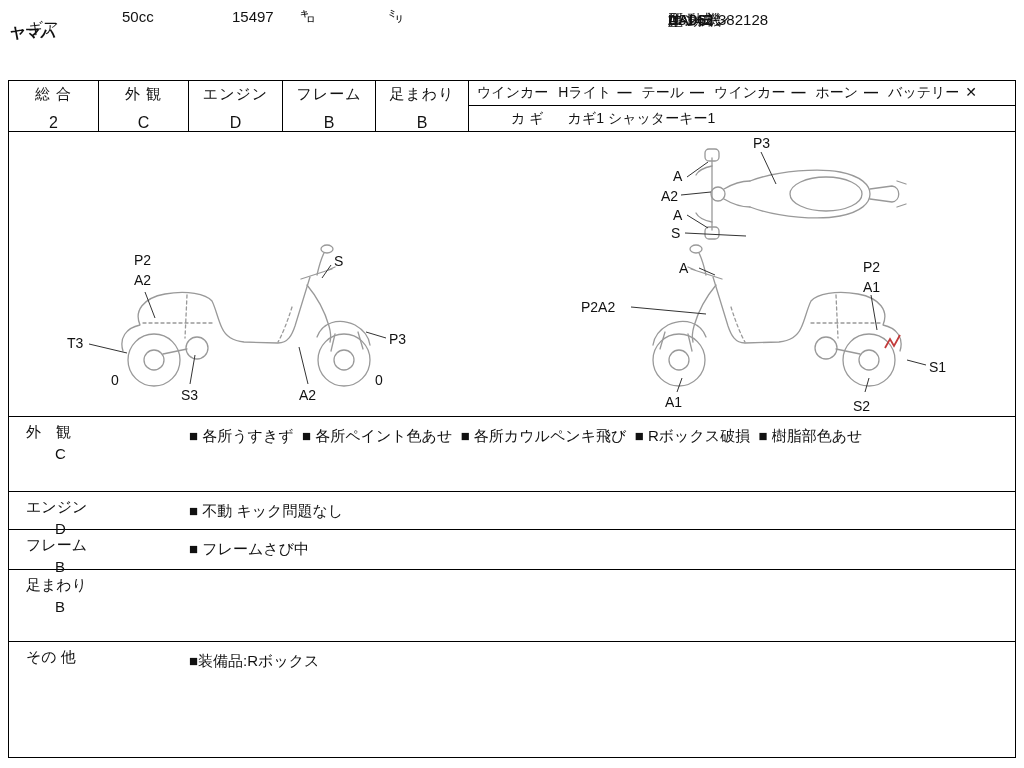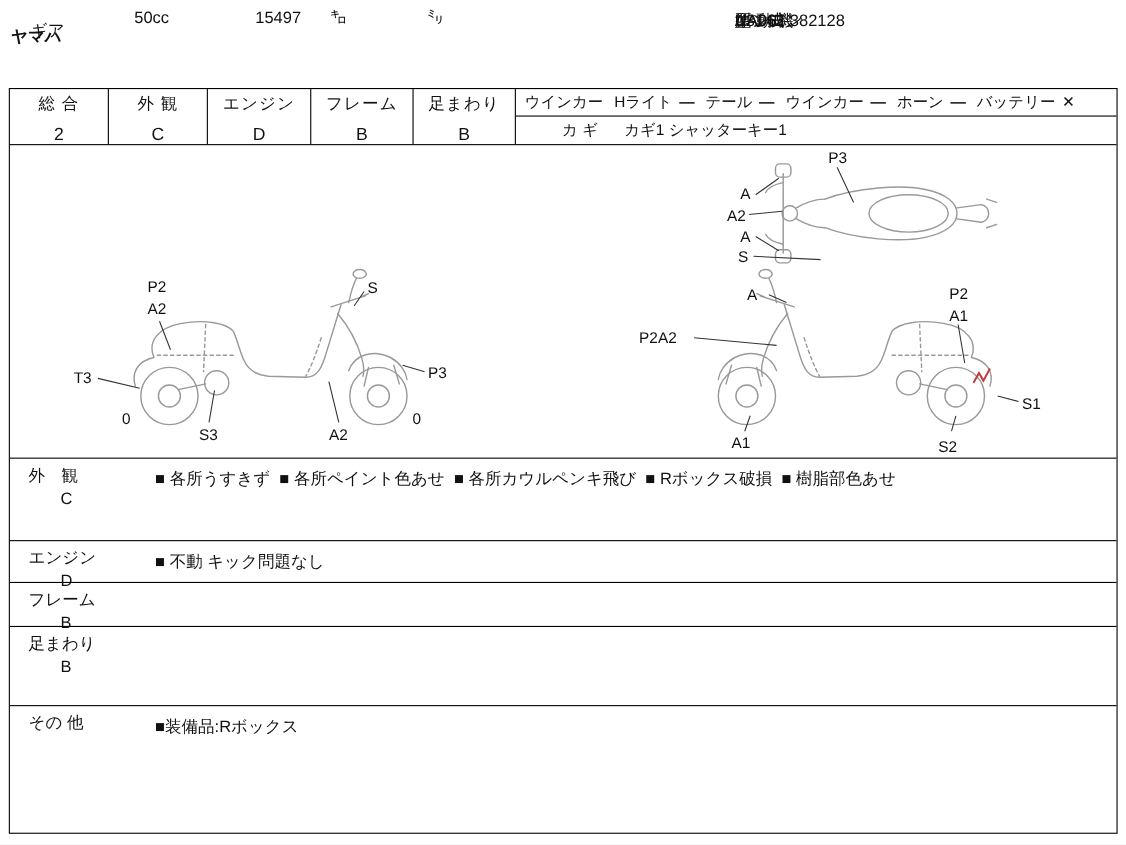--- a/index.html
+++ b/index.html
@@ -45,21 +45,21 @@
   .sc { fill:none; stroke:#999; stroke-width:1.3; stroke-linecap:round; stroke-linejoin:round; }
   .dash { stroke-dasharray:3,3; }
   .leader { fill:none; stroke:#333; stroke-width:1; }
   .red { fill:none; stroke:#c23b3b; stroke-width:1.8; }
   .dlabel { position:absolute; font-size:14px; white-space:nowrap; }
   
   .cond { display:flex; border-bottom:1px solid #000; box-sizing:border-box; flex:0 0 auto; }
   .cond:last-child { border-bottom:none; flex:1 1 auto; }
   .cat { width:132px; padding:6px 0 0 17px; box-sizing:border-box; font-size:15px; flex:0 0 auto; }
   .cgrade { padding-left:29px; margin-top:3px; }
-  .notes { flex:1; padding-top:6px; font-size:15px; }
+  .notes { flex:1; padding-top:6px; font-size:15px;margin-left:48px; }
   .nline { line-height:25px; white-space:pre-wrap; }
   .r1{height:75px;} .r2{height:38px;} .r3{height:40px;} .r4{height:72px;}
 </style>
 </head>
 <body>
 
 <div class="page">
 
   <div class="header">
     <span class="h-maker">ヤマハ</span>
@@ -219,20 +219,23 @@
       </div>
       <div class="notes">
         <div class="nline">■ 不動 キック問題なし</div>
       </div>
     </div>
     <div class="cond r3">
       <div class="cat">
         <div>フレーム</div>
         <div class="cgrade">B</div>
       </div>
+      <div class="notes">
+        <div class="nline">■ フレームさび中</div>
+      </div>
     </div>
     <div class="cond r4">
       <div class="cat">
         <div>足まわり</div>
         <div class="cgrade">B</div>
       </div>
       <div class="notes">
         <div class="nline"></div>
       </div>
     </div>

